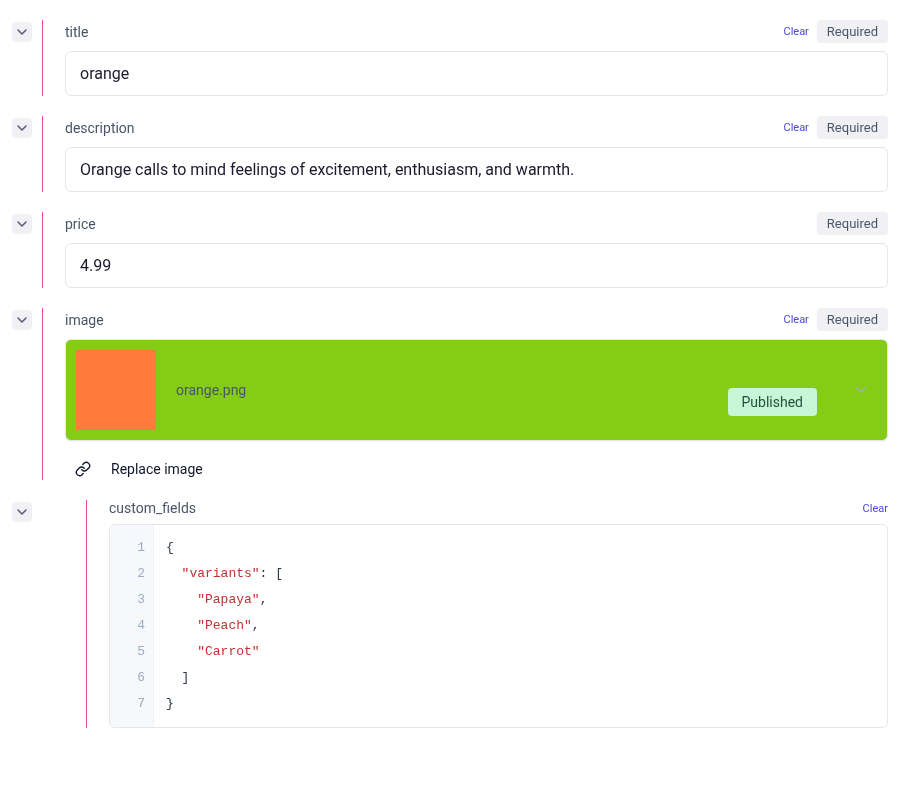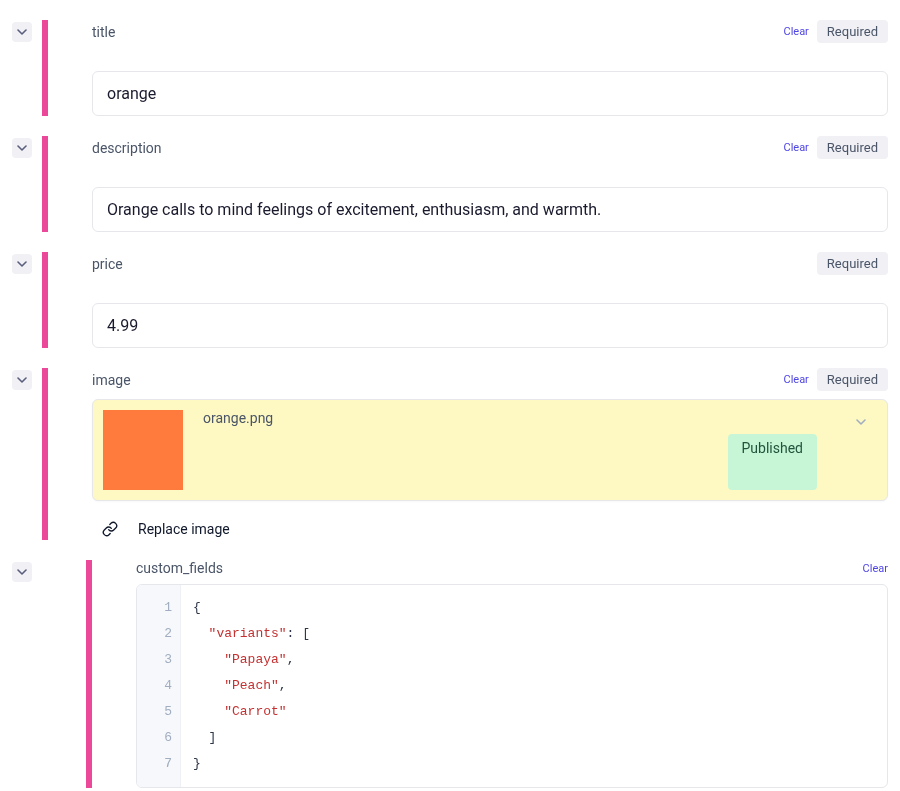--- a/index.html
+++ b/index.html
@@ -27,22 +27,22 @@
       justify-content: center;
       margin-right: 10px;
       margin-top: 2px;
       flex-shrink: 0;
       cursor: pointer;
       color: #5a5f7d;
     }
     .collapse-toggle svg { width: 10px; height: 10px; }
     .field-content {
       flex: 1;
-      border-left: 6px solid #ec4899;
-      padding-left: 44px;
+      border-left: 1px solid #ec4899;
+      padding-left: 22px;
     }
     .field-header {
       display: flex;
       align-items: center;
       justify-content: space-between;
       margin-bottom: 8px;
     }
     .field-label {
       color: #4a5568;
       font-size: 14px;
@@ -66,29 +66,29 @@
     }
     .text-input {
       width: 100%;
       border: 1px solid #e5e7eb;
       border-radius: 6px;
       padding: 12px 14px;
       font-size: 16px;
       color: #1a1a2e;
       font-family: inherit;
       background: #fff;
-      margin-top: 20px;
     }
     .image-card {
       display: flex;
+      align-items: center;
       border: 1px solid #e5e7eb;
       border-radius: 6px;
       padding: 10px 14px 10px 10px;
       gap: 20px;
-      background: #fef9c3;
+      background: #84cc16;
       box-shadow: 0 1px 2px rgba(0,0,0,0.03);
     }
     .image-thumb {
       width: 80px;
       height: 80px;
       background: #ff7a3d;
       flex-shrink: 0;
     }
     .image-filename {
       flex: 1;

